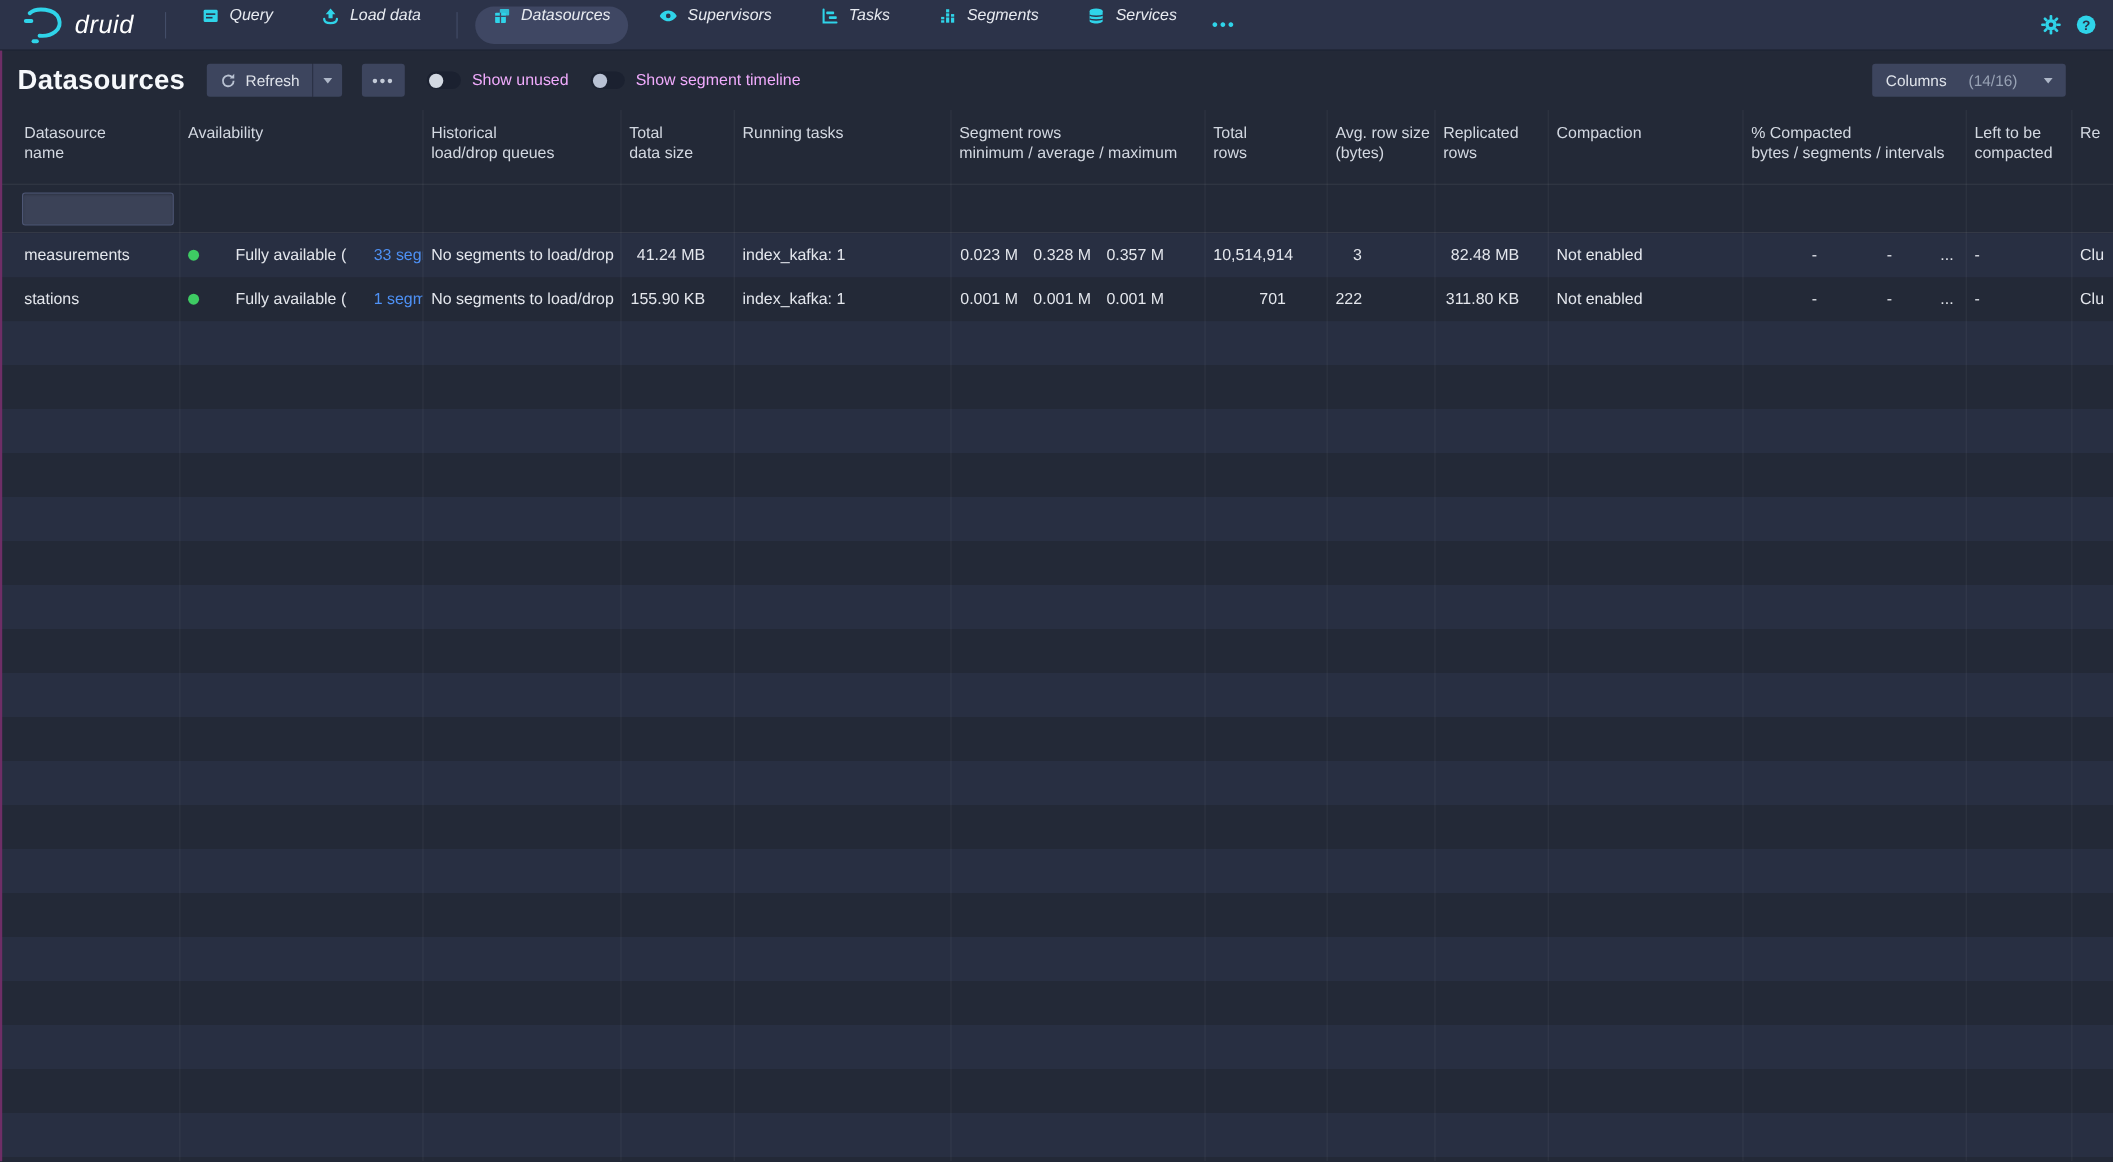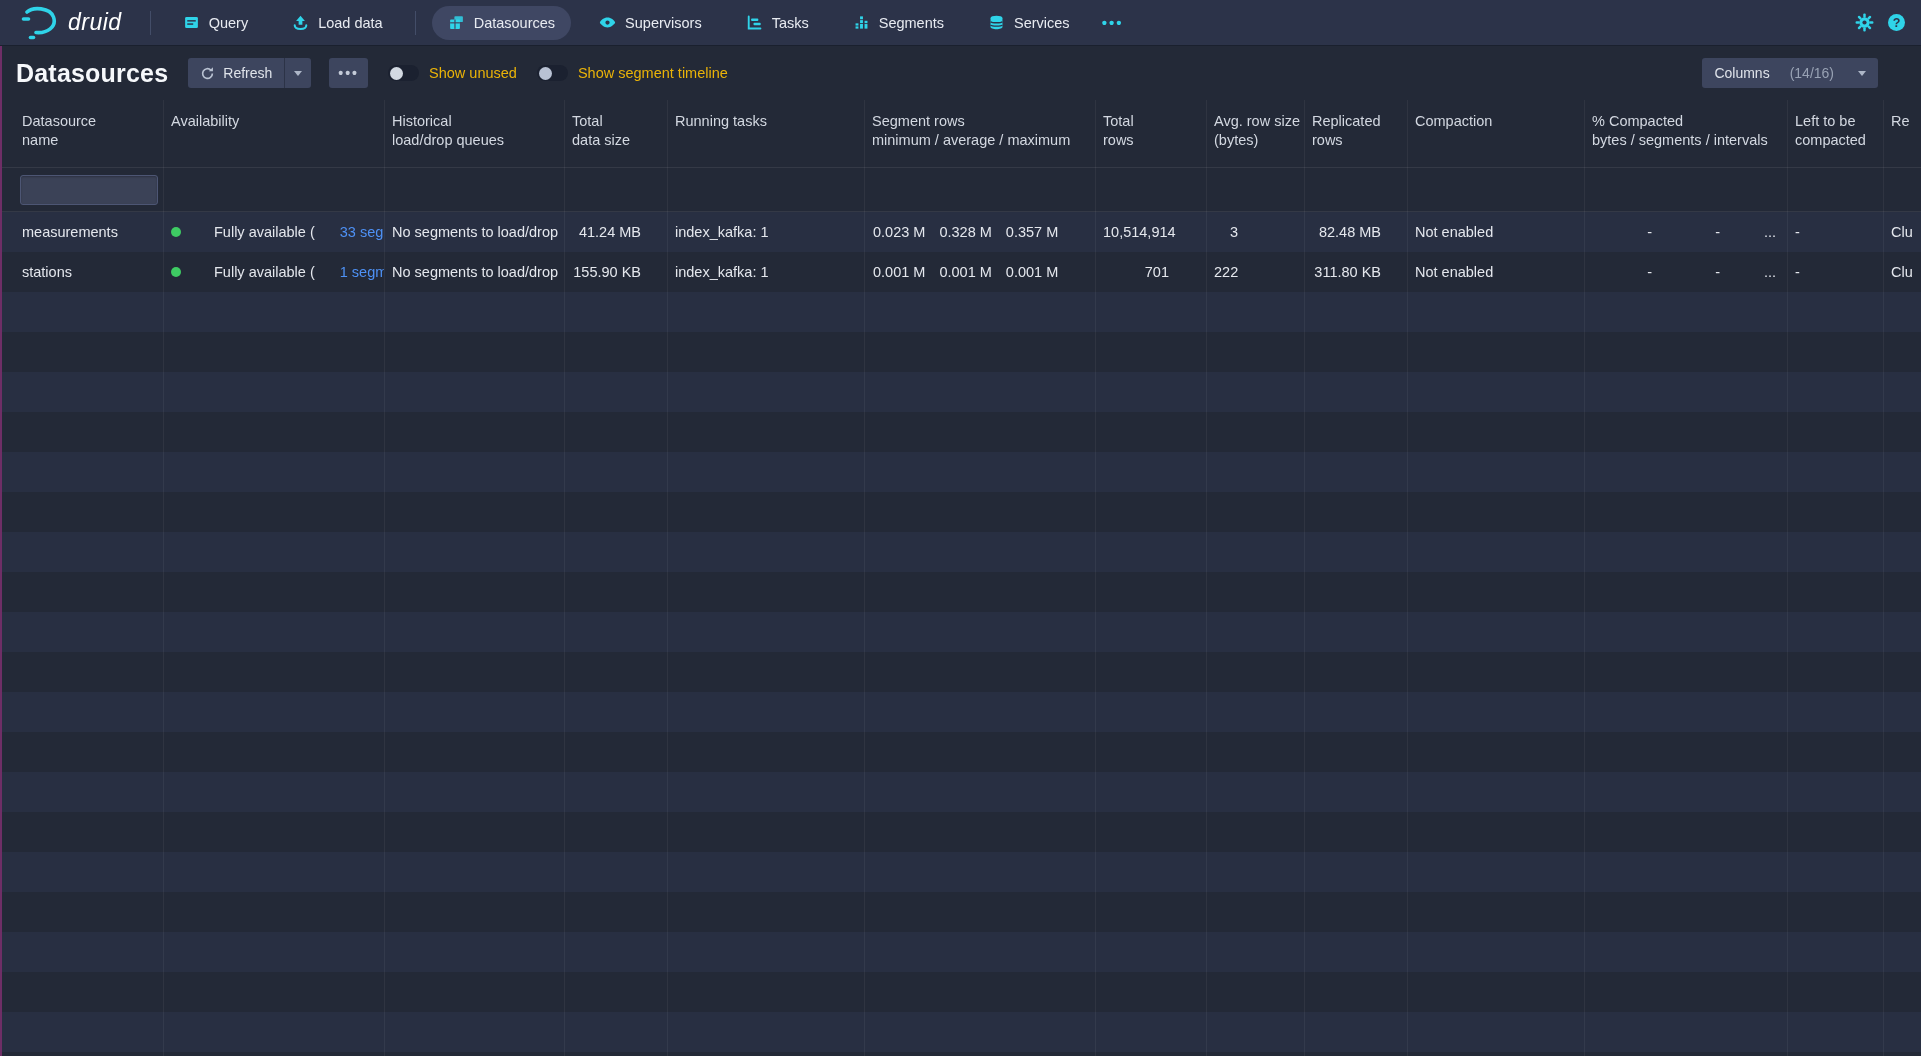--- a/index.html
+++ b/index.html
@@ -15,23 +15,24 @@
   .topnav {
     height: 46px; background: #2c3349; border-bottom: 1px solid #1a202e;
     display: flex; align-items: center; justify-content: space-between;
     flex: 0 0 46px; padding: 0 16px 0 0;
   }
   .nav-left { display: flex; align-items: center; height: 100%; }
   .logo { display: flex; align-items: center; gap: 8px; padding: 0 18px 0 20px; cursor: pointer; }
   .logo-text { font-size: 23px; font-style: italic; font-weight: 500; color: #ffffff; letter-spacing: .5px; }
   .nav-divider { width: 1px; height: 24px; background: #434d68; margin: 0 10px; }
   .nav-item {
-    display: flex; align-items: center; gap: 9px; height: 34px; padding: 0 16px;
+    display: flex; gap: 9px; height: 34px; padding: 0 16px;
     border-radius: 17px; color: #e8ebf1; font-size: 14.5px; cursor: pointer; margin: 0 6px;
     white-space: nowrap;
+    font-style: italic;
   }
   .nav-item.active { background: #3f4763; }
   .nav-more { color: #2fd4e9; font-size: 15px; letter-spacing: 2px; font-weight: 700; padding: 0 10px; cursor: pointer; }
   .nav-right { display: flex; align-items: center; gap: 14px; }
   .help-badge {
     width: 17px; height: 17px; border-radius: 50%; background: #2fd4e9; color: #2c3349;
     font-weight: 700; font-size: 12.5px; display: flex; align-items: center; justify-content: center; cursor: pointer;
   }
   .icon-btn-plain { display: flex; align-items: center; cursor: pointer; }
 
@@ -44,21 +45,21 @@
   .btn {
     background: #3d455e; border: none; color: #dfe3ea; font-size: 14px;
     font-family: inherit; height: 30px; border-radius: 3px; display: inline-flex;
     align-items: center; gap: 8px; padding: 0 12px; cursor: pointer;
   }
   .btn-group { display: inline-flex; }
   .btn-group .btn:first-child { border-radius: 3px 0 0 3px; }
   .btn-caret { border-radius: 0 3px 3px 0; border-left: 1px solid #2c3347; padding: 0 9px; }
   .caret { width: 0; height: 0; border-left: 4.5px solid transparent; border-right: 4.5px solid transparent; border-top: 5.5px solid #aeb7c8; display: inline-block; }
   .btn-more { margin-left: 18px; padding: 0 9px; color: #c4cbd8; letter-spacing: 2px; font-weight: 700; }
-  .switch-row { display: flex; align-items: center; gap: 10px; margin-left: 20px; font-size: 14.5px; color: #eab308; cursor: pointer; }
+  .switch-row { display: flex; align-items: center; gap: 10px; margin-left: 20px; font-size: 14.5px; color: #f0abfc; cursor: pointer; }
   .switch { width: 31px; height: 16px; border-radius: 8px; background: #1b2130; position: relative; flex: 0 0 31px; }
   .switch .knob { position: absolute; left: 2px; top: 1.5px; width: 13px; height: 13px; border-radius: 50%; }
   .knob-a { background: #d3d9e2; }
   .knob-b { background: #b9c2d4; }
   .toolbar-spacer { flex: 1; }
   .columns-btn { gap: 20px; }
   .dim { color: #98a2b4; }
 
   
   .table-area { position: relative; flex: 1; display: flex; flex-direction: column; overflow: hidden; }

